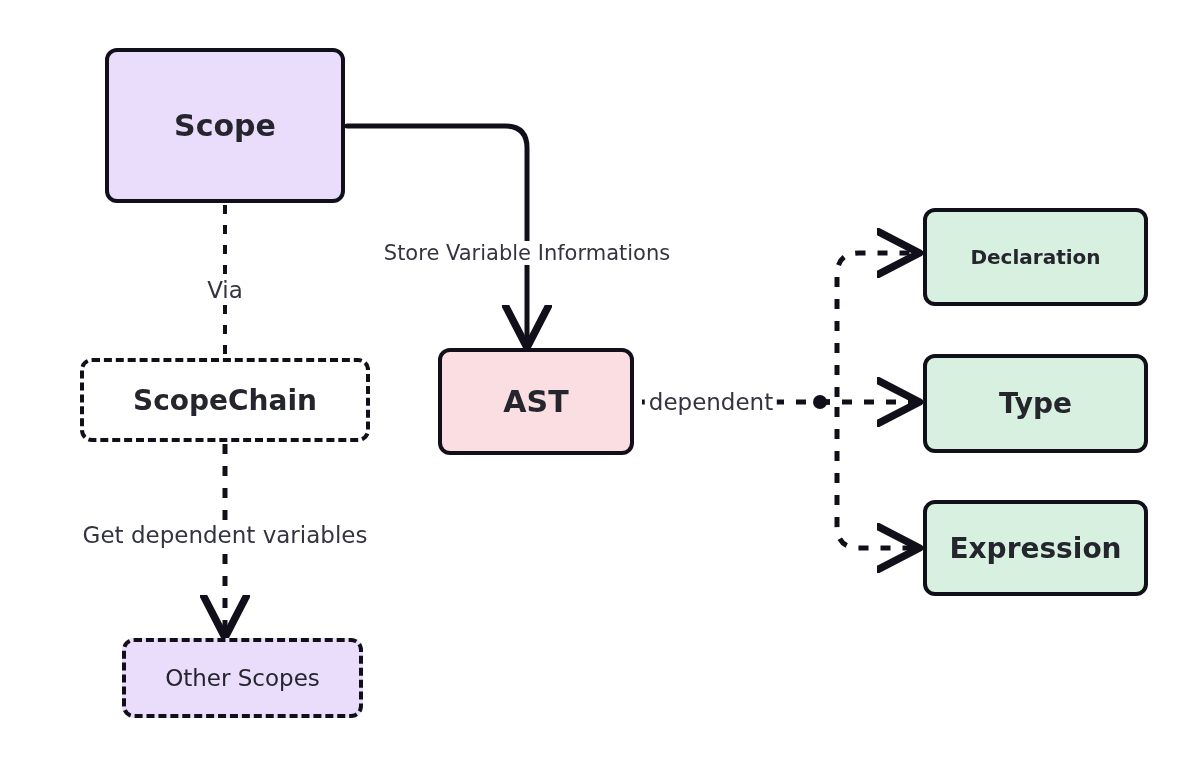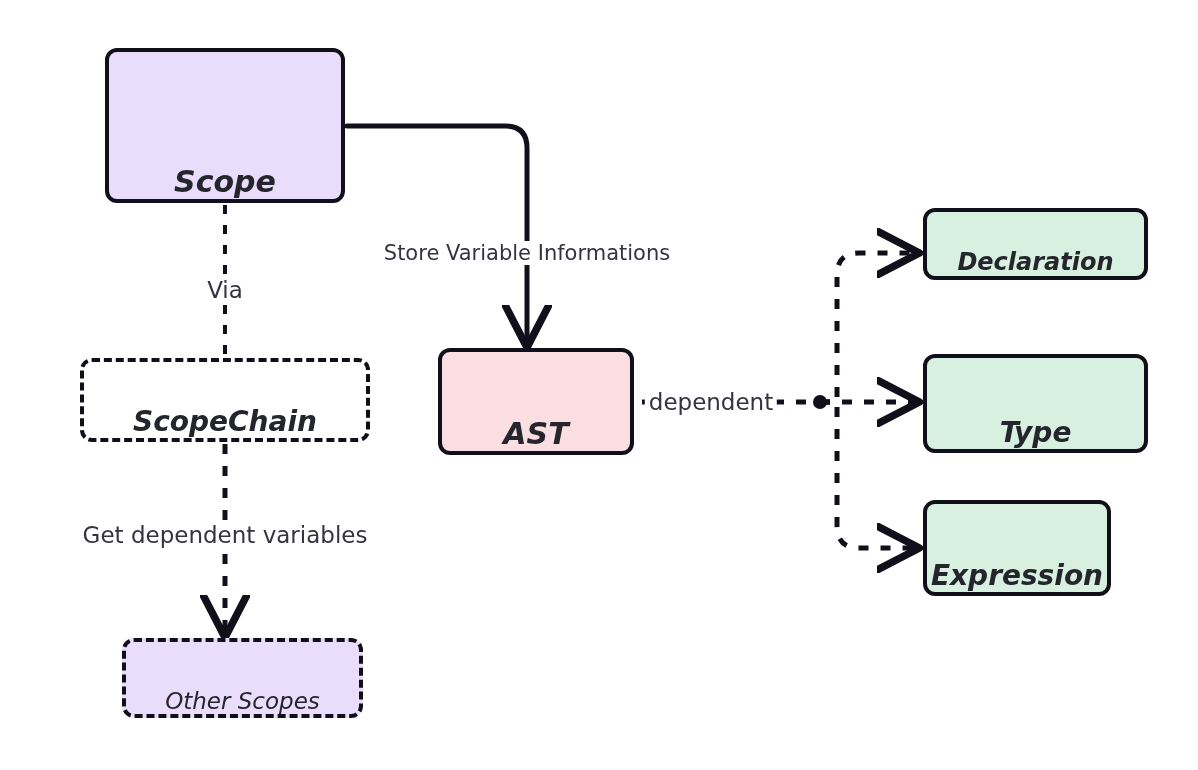--- a/index.html
+++ b/index.html
@@ -19,26 +19,25 @@
     position: absolute;
     left: 0;
     top: 0;
     width: 1198px;
     height: 770px;
   }
   .node {
     position: absolute;
     box-sizing: border-box;
     display: flex;
-    align-items: flex-end;
+    align-items: center;
     justify-content: center;
     text-align: center;
     color: #24252d;
     z-index: 2;
-    font-style: italic;
   }
   .node-solid {
     border: 4px solid #11101a;
     border-radius: 12px;
   }
   .node-dashed {
     border: 4px dashed #11101a;
     border-radius: 12px;
   }
   .node-bold {
@@ -98,29 +97,29 @@
   </div>
 
   <div class="node node-dashed node-regular" style="left:122px; top:638px; width:241px; height:80px; background:#e9ddfb; font-size:23px;">
     <span>Other Scopes</span>
   </div>
 
   <div class="node node-solid node-bold" style="left:438px; top:348px; width:196px; height:107px; background:#fbdee1; font-size:30px;">
     <span>AST</span>
   </div>
 
-  <div class="node node-solid node-bold" style="left:923px; top:208px; width:225px; height:72px; background:#d8f0df; font-size:24px;">
+  <div class="node node-solid node-bold" style="left:923px; top:208px; width:225px; height:98px; background:#d8f0df; font-size:20px;">
     <span>Declaration</span>
   </div>
 
   <div class="node node-solid node-bold" style="left:923px; top:354px; width:225px; height:99px; background:#d8f0df; font-size:28px;">
     <span>Type</span>
   </div>
 
-  <div class="node node-solid node-bold" style="left:923px; top:500px; width:188px; height:96px; background:#d8f0df; font-size:28px;">
+  <div class="node node-solid node-bold" style="left:923px; top:500px; width:225px; height:96px; background:#d8f0df; font-size:28px;">
     <span>Expression</span>
   </div>
 
   <div class="edge-label" style="left:225px; top:290px; transform:translate(-50%,-50%); font-size:23px;">Via</div>
 
   <div class="edge-label" style="left:527px; top:253px; transform:translate(-50%,-50%); font-size:21px;">Store Variable Informations</div>
 
   <div class="edge-label" style="left:225px; top:535px; transform:translate(-50%,-50%); font-size:23px;text-align:right;">Get dependent variables</div>
 
   <div class="edge-label" style="left:711px; top:402px; transform:translate(-50%,-50%); font-size:23px;">dependent</div>

